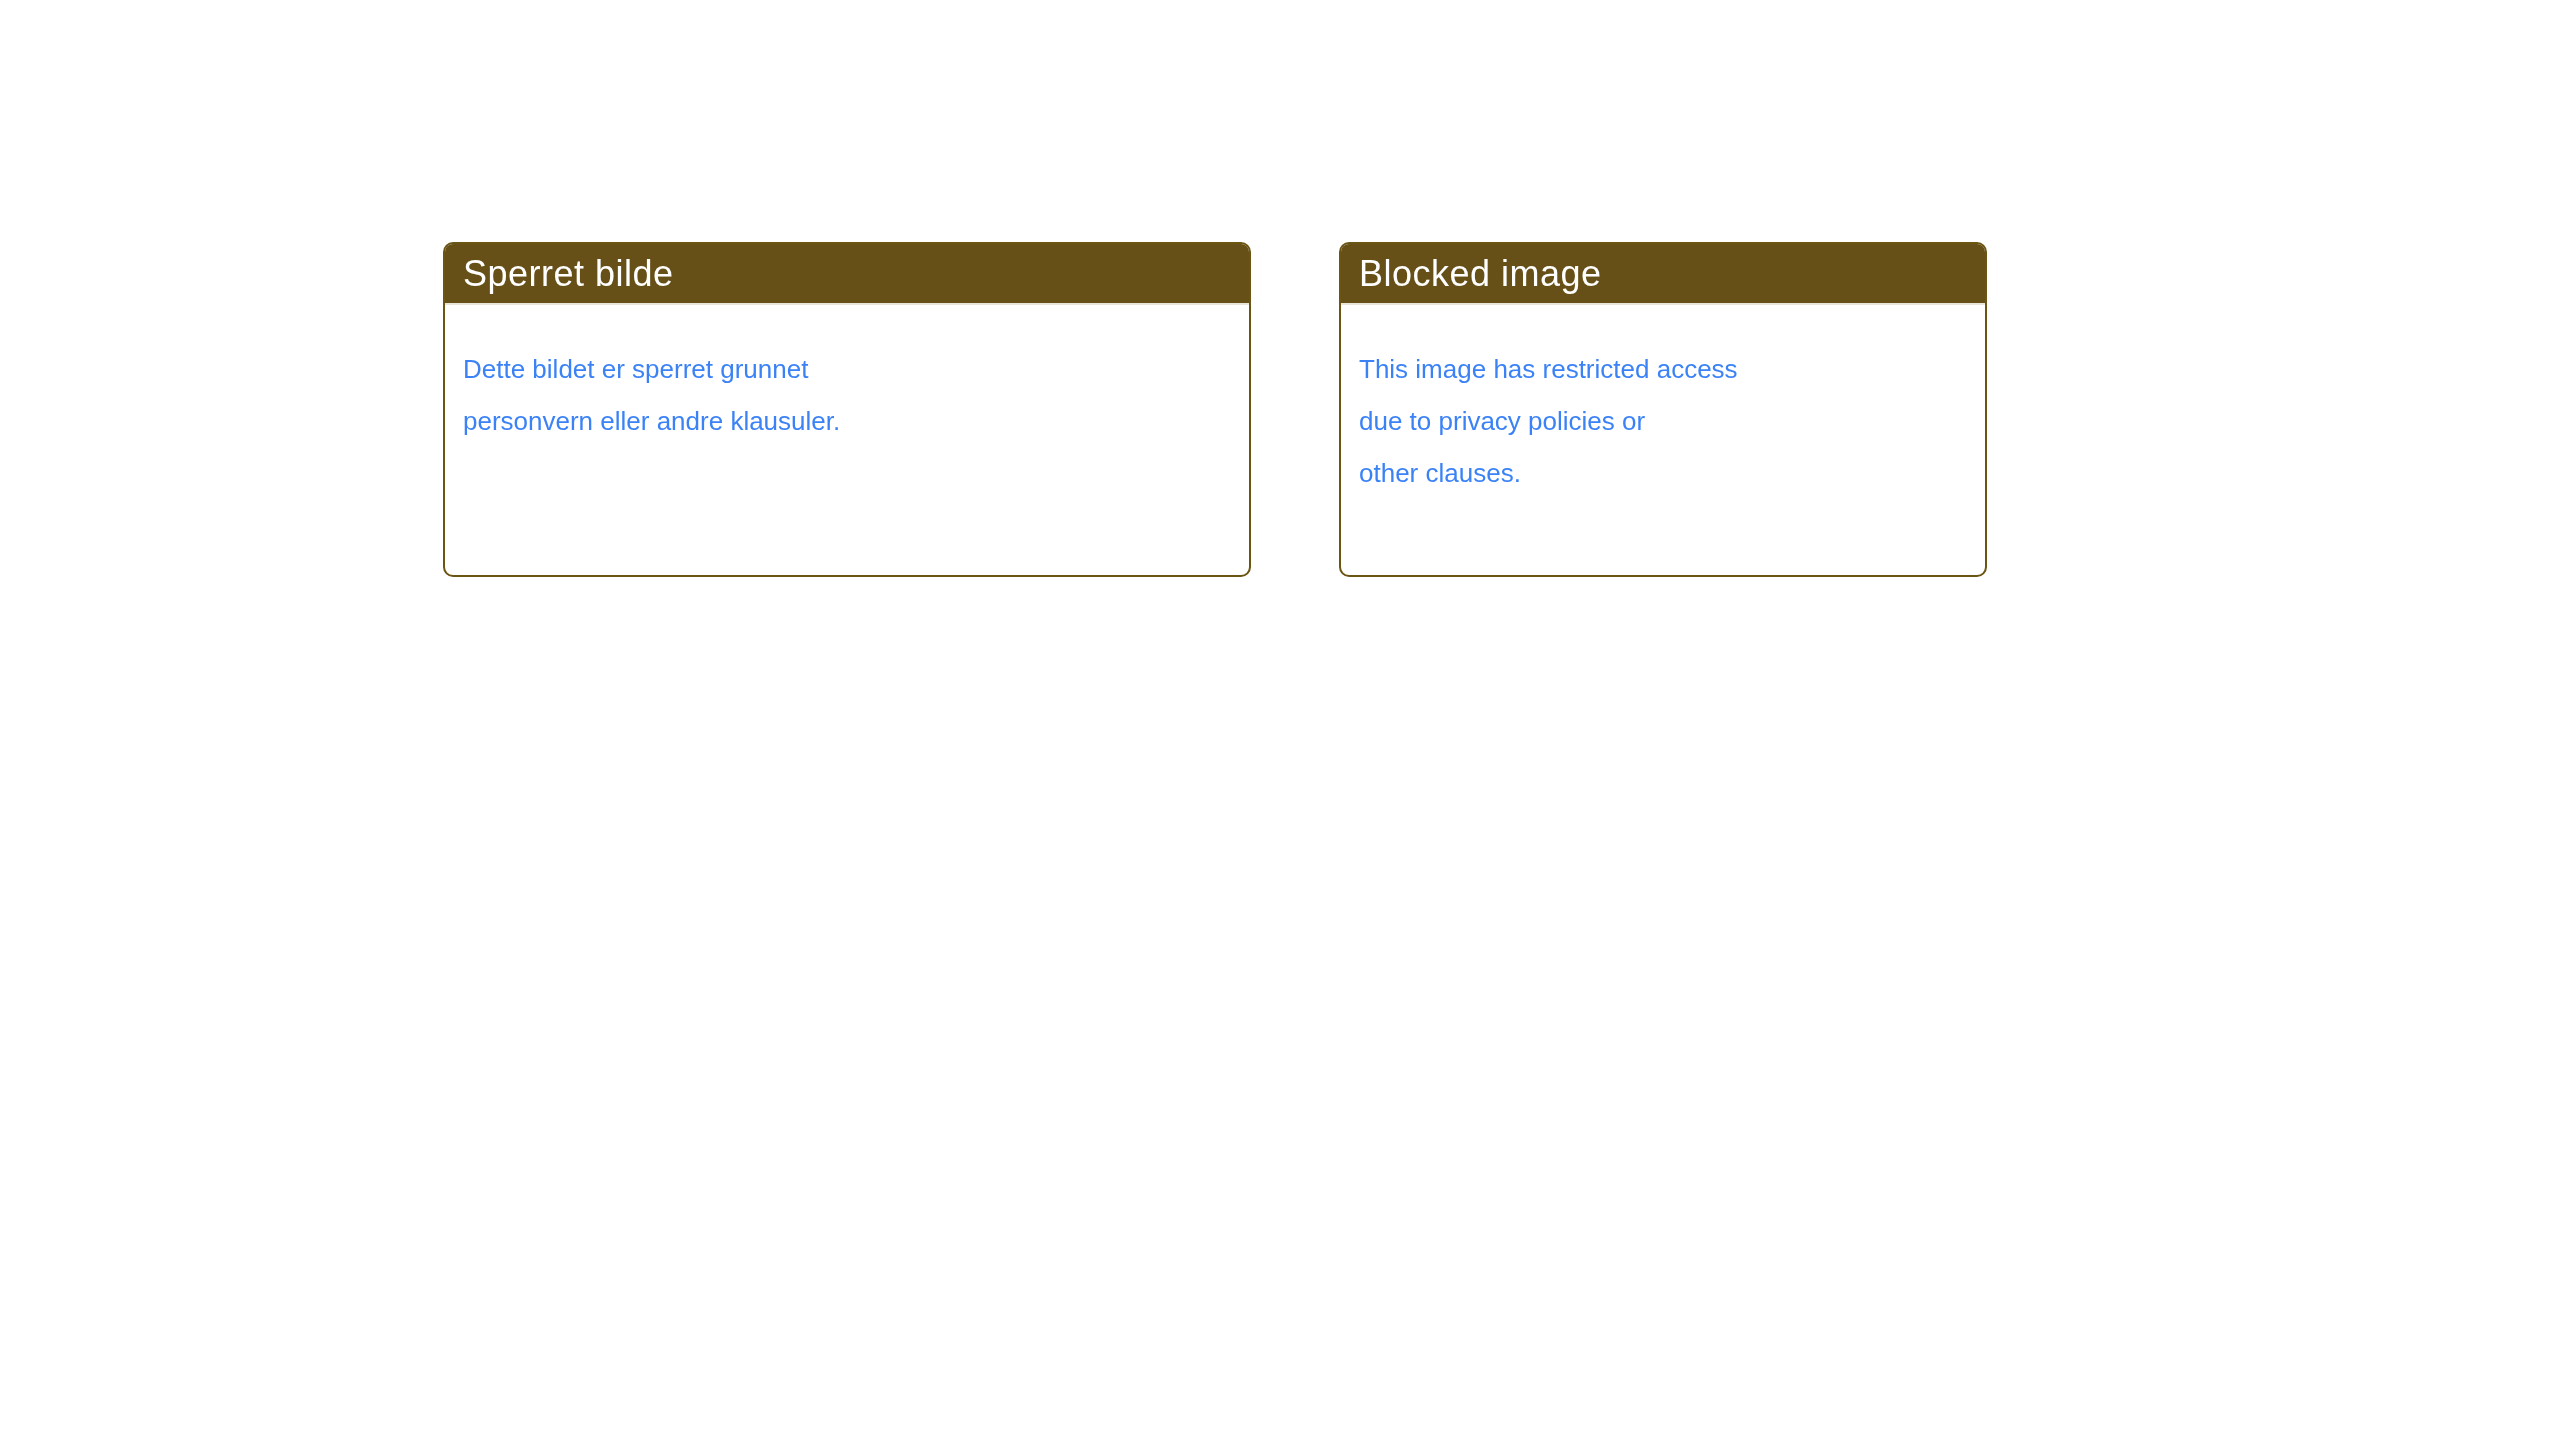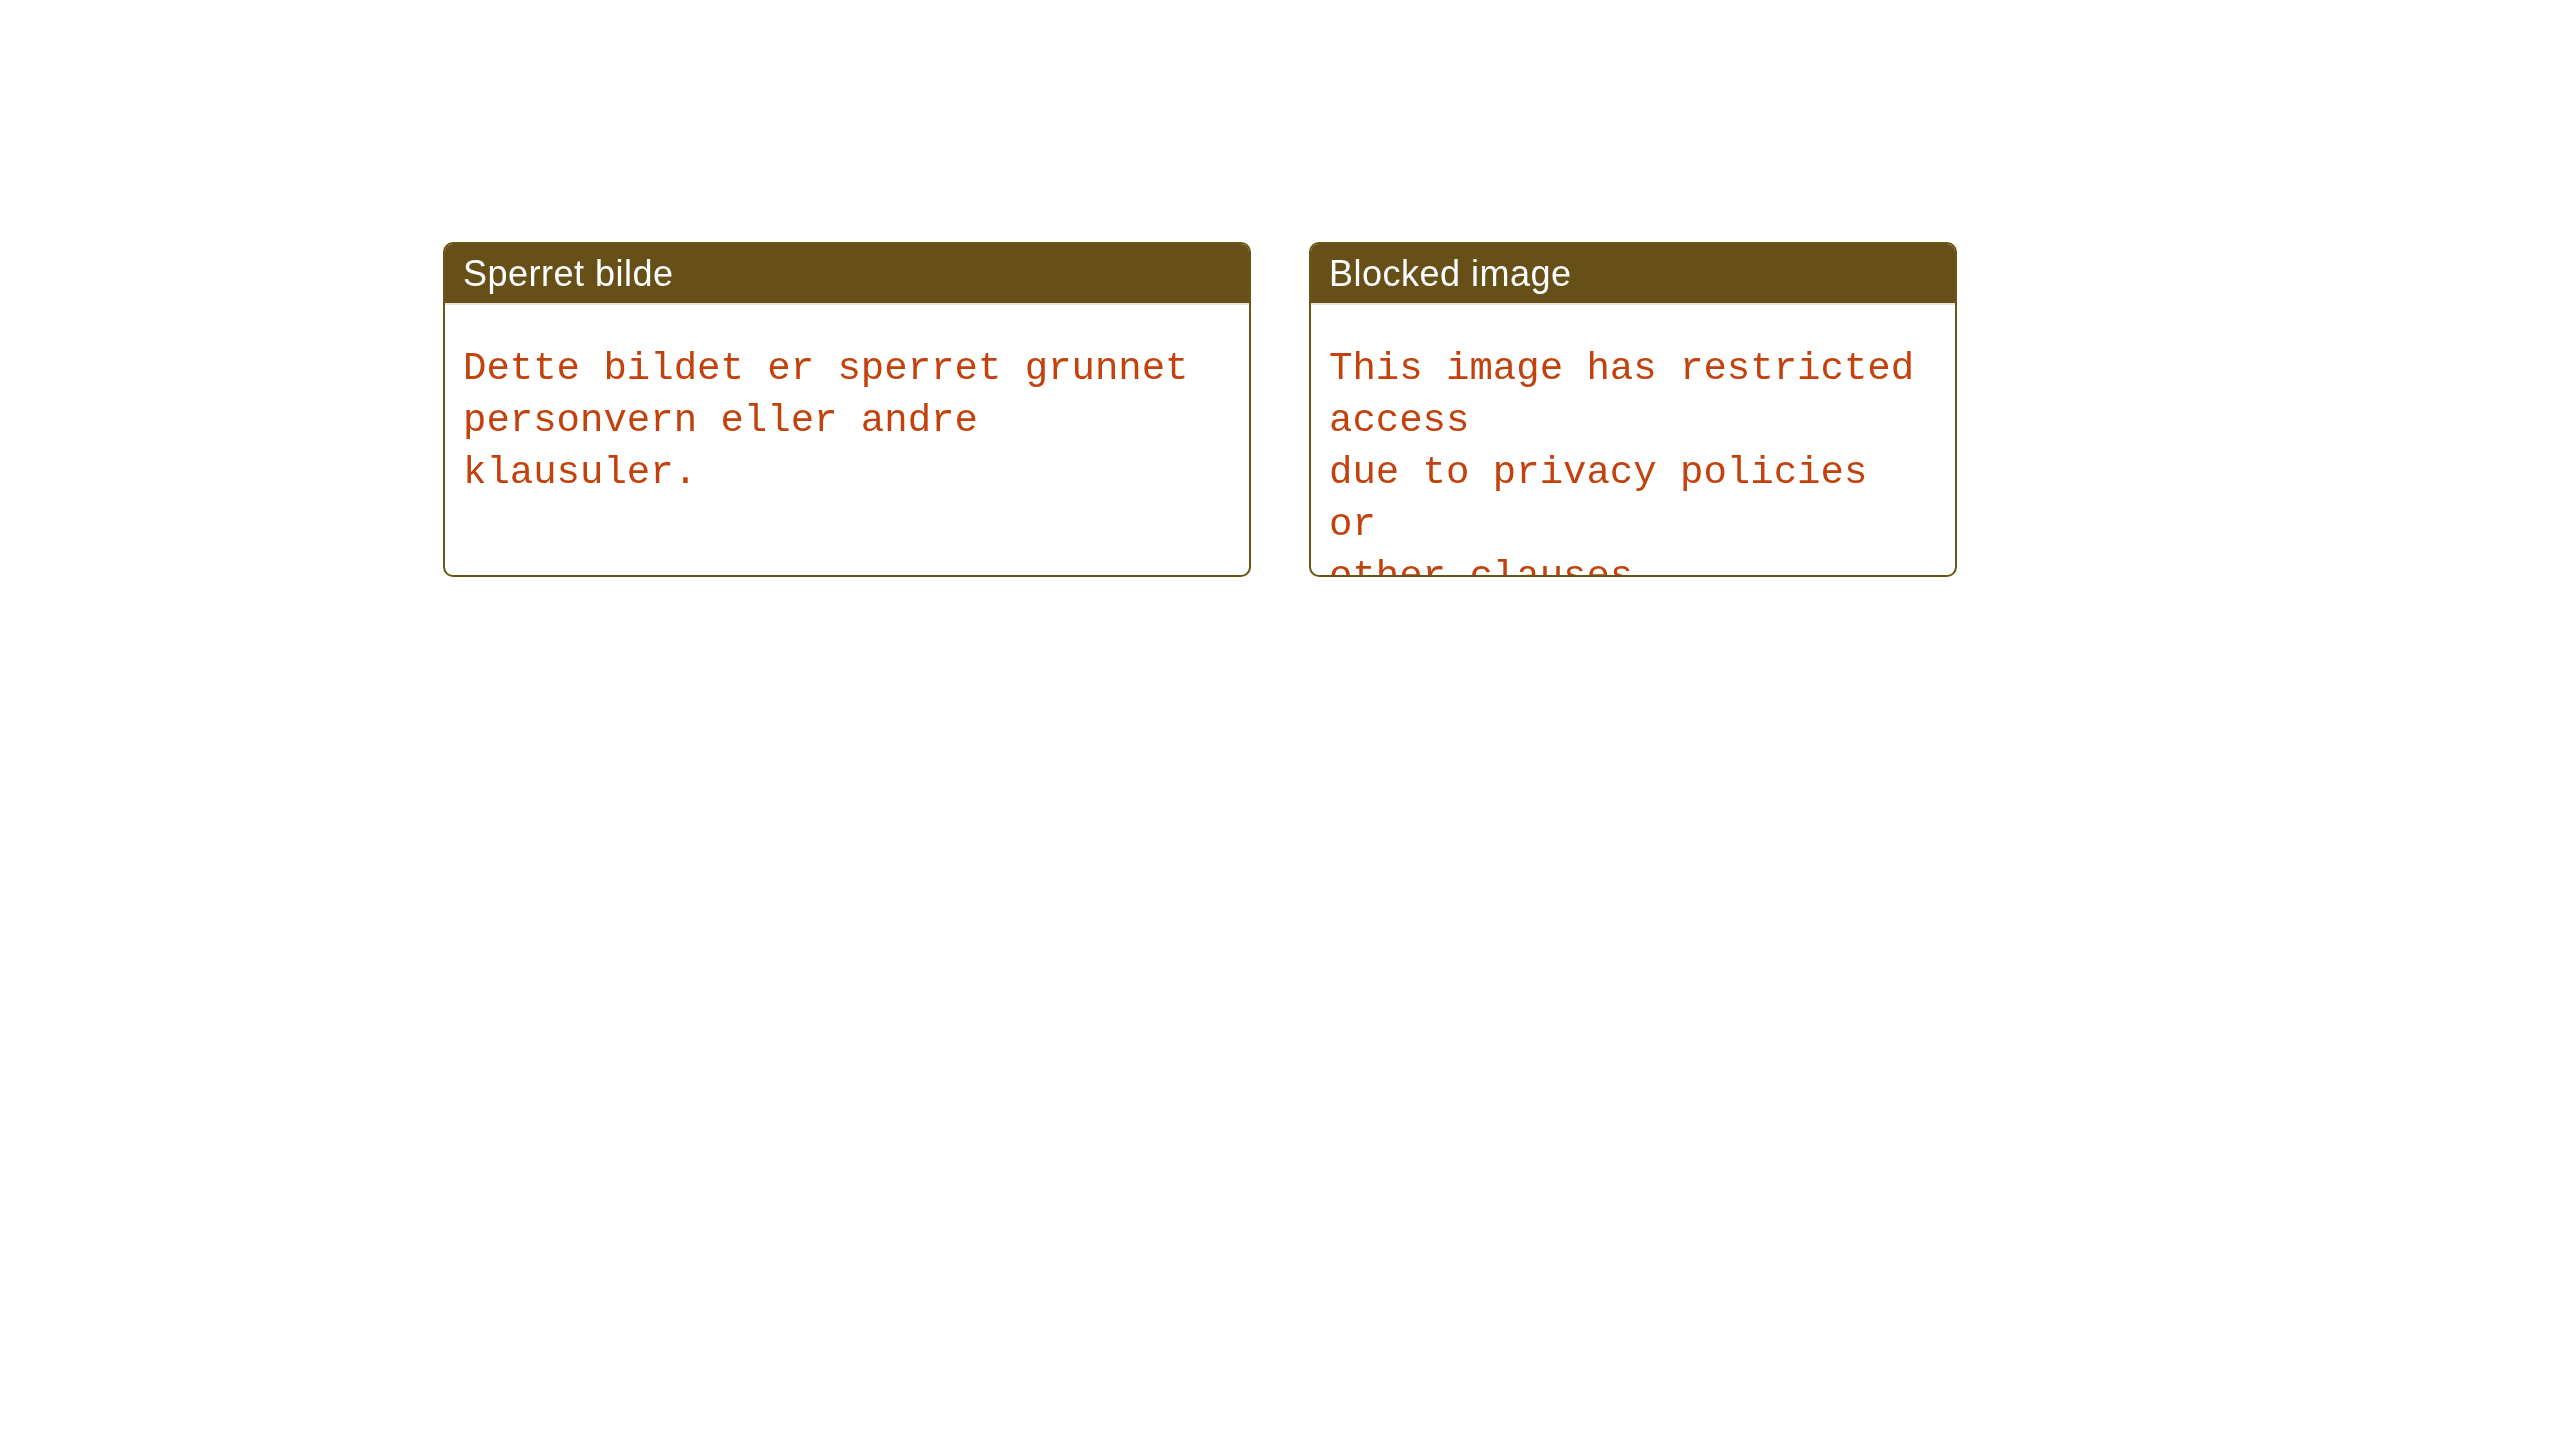--- a/index.html
+++ b/index.html
@@ -8,21 +8,21 @@
     background: #ffffff;
     width: 2560px;
     height: 1440px;
     font-family: "Liberation Sans", "DejaVu Sans", sans-serif;
   }
   .cards-row {
     position: absolute;
     left: 443px;
     top: 242px;
     display: flex;
-    gap: 58px;
+    gap: 88px;
     align-items: flex-end;
   }
   .notice-card {
     box-sizing: border-box;
     width: 808px;
     height: 335px;
     background: #ffffff;
     border: 2px solid #6b5513;
     border-radius: 10px;
     overflow: hidden;
@@ -47,25 +47,24 @@
     letter-spacing: 0.5px;
     white-space: nowrap;
   }
   .card-body {
     box-sizing: border-box;
     padding: 38px 18px 0 18px;
     flex: 1 1 auto;
   }
   .card-text {
     margin: 0;
-    color: #c2410c;
-    font-size: 39px;
+    color: #3b82f6;
+    font-size: 26px;
     line-height: 52px;
     white-space: pre-line;
-    font-family: Liberation Mono, monospace;
   }
 </style>
 </head>
 <body>
 
 <div class="cards-row">
 
   <div class="notice-card no">
     <div class="card-header">
       <span class="card-title">Sperret bilde</span>

